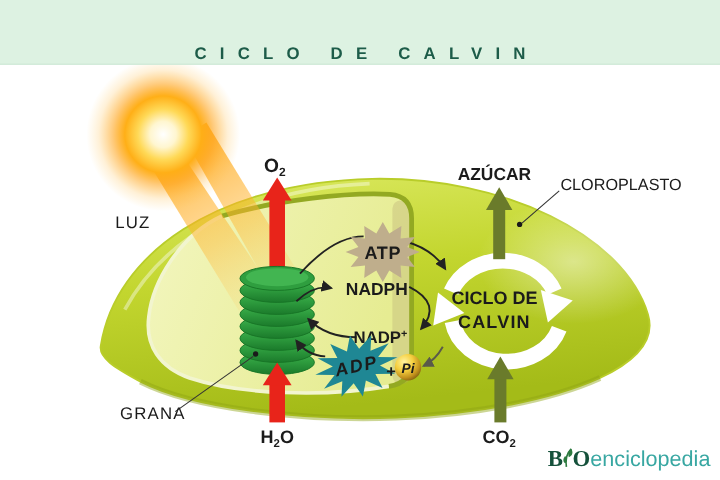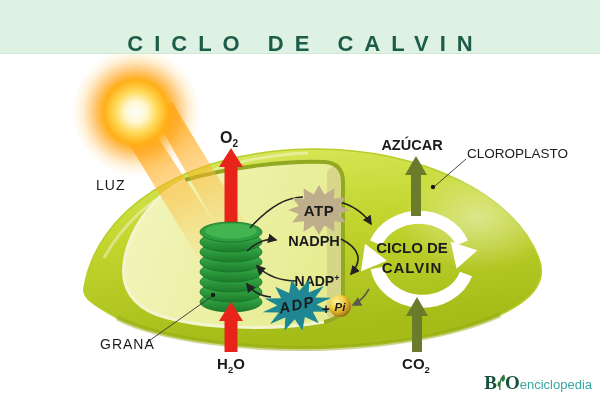--- a/index.html
+++ b/index.html
@@ -1,25 +1,25 @@
 <!DOCTYPE html>
 <html><head>
 <meta charset="utf-8">
 <style>
   html,body{margin:0;padding:0;background:#fff;}
   #stage{position:relative;width:600px;height:400px;overflow:hidden;background:#fff;
          font-family:"Liberation Sans","DejaVu Sans",sans-serif;}
   #diagram{position:absolute;left:0;top:0;}
   #banner{position:absolute;left:0;top:0;width:600px;height:53px;background:#ddf2e2;
           border-bottom:1px solid #cfe9d6;display:flex;align-items:center;justify-content:center;}
-  #banner .title{color:#1d5c49;font-size:22px;font-weight:bold;letter-spacing:11px;padding-left:11px;margin-top:34px;}
+  #banner .title{color:#1d5c49;font-size:14px;font-weight:bold;letter-spacing:11px;padding-left:11px;margin-top:34px;}
   #watermark{position:absolute;right:8px;bottom:8px;display:flex;align-items:baseline;line-height:1;}
   #watermark .wm-cap{font-family:"Liberation Serif","DejaVu Serif",serif;font-weight:bold;
                      font-size:19px;color:#15513b;}
-  #watermark .wm-rest{font-size:13px;color:#38a7a2;}
+  #watermark .wm-rest{font-size:18px;color:#38a7a2;}
   #watermark svg{margin:0 -2px 0 -1px;position:relative;top:2px;}
   text{fill:#1b1b1b;}
   .lbl{font-size:14px;}
   .lbl-sm{font-size:13.5px;}
   .semib{font-weight:600;}
 </style>
 </head>
 <body>
 
 <div id="stage">

